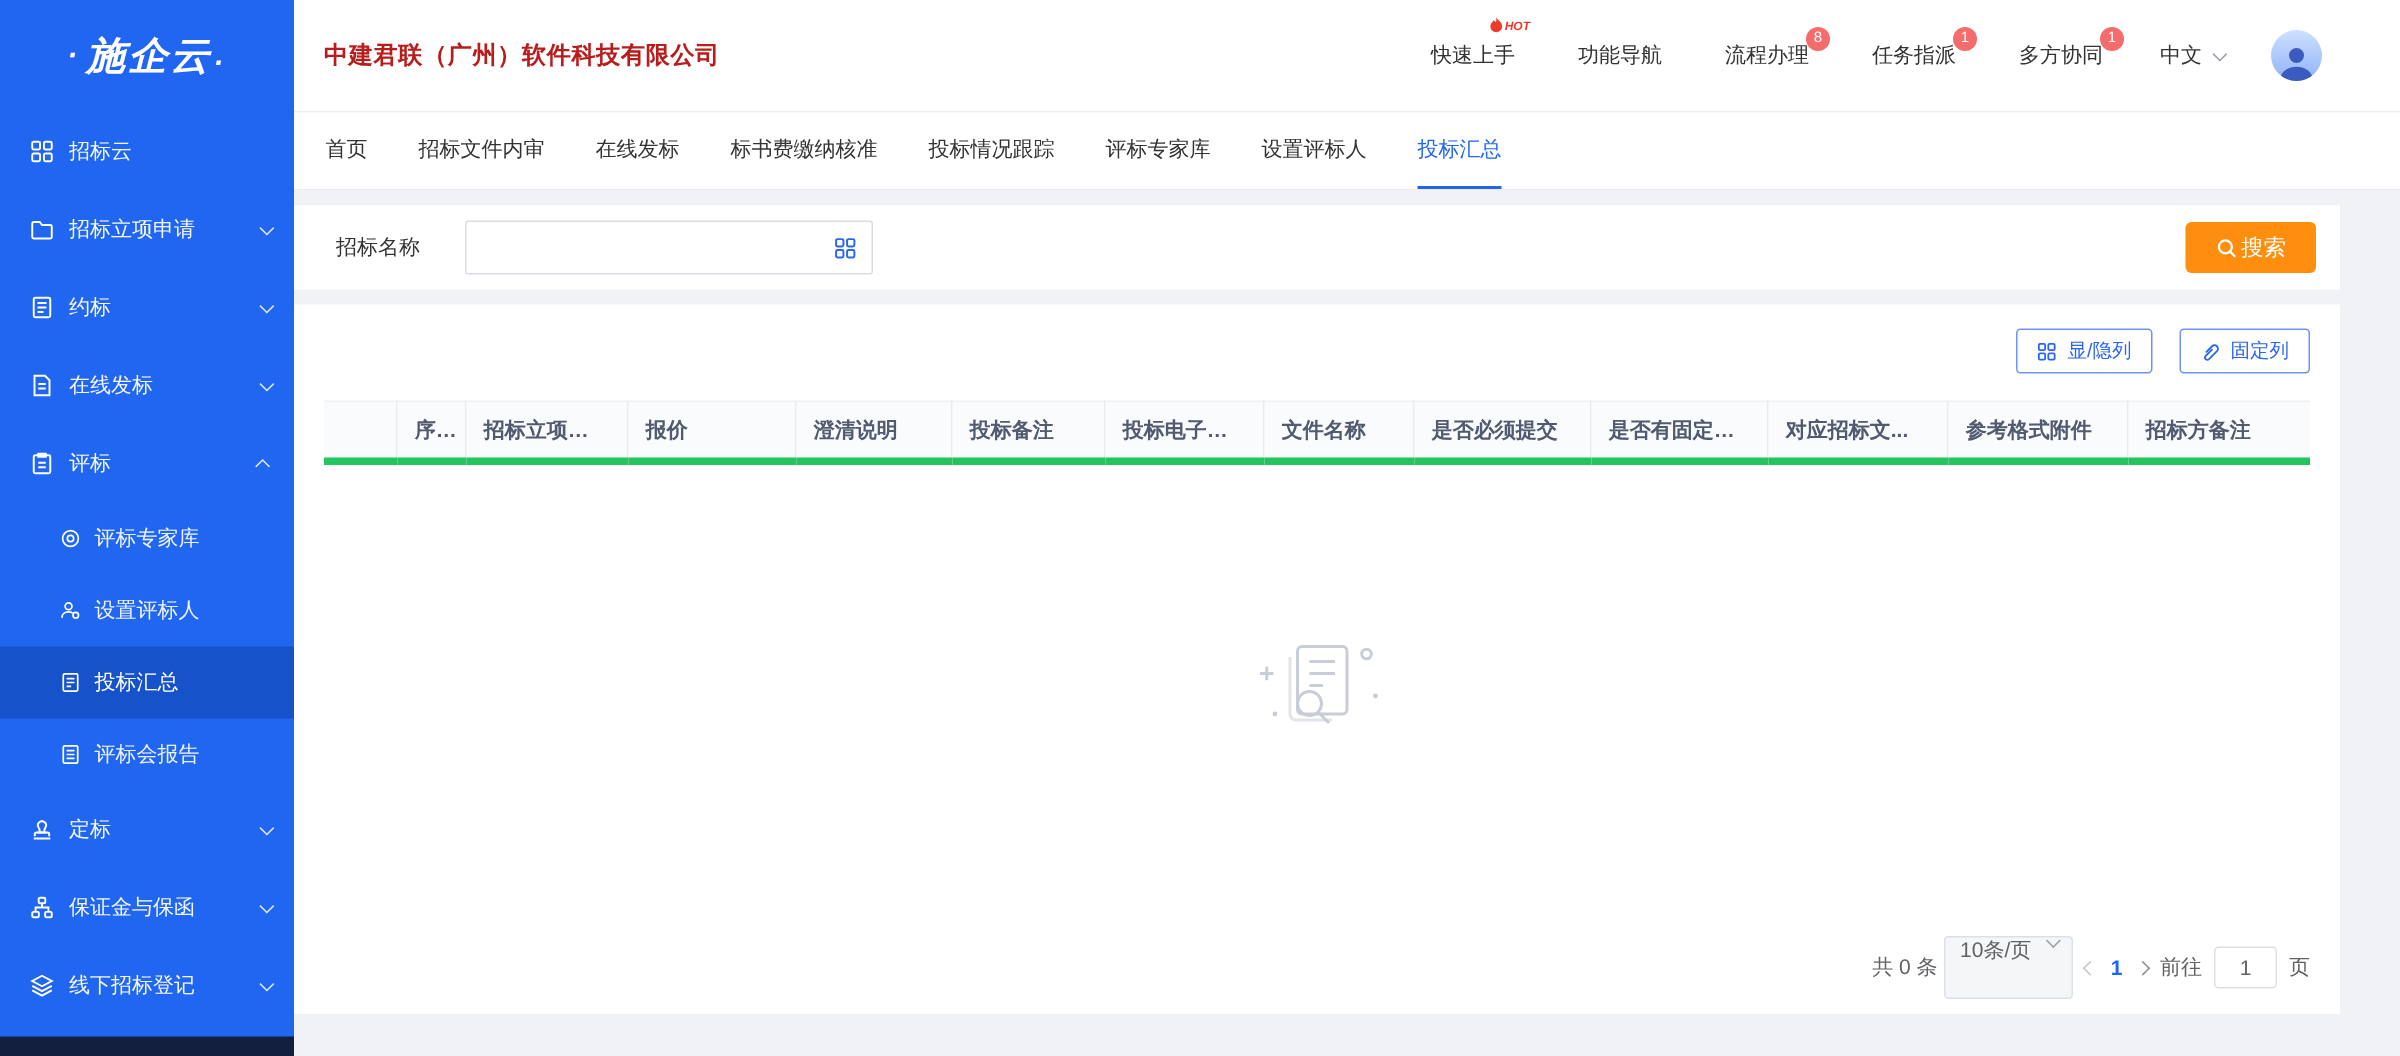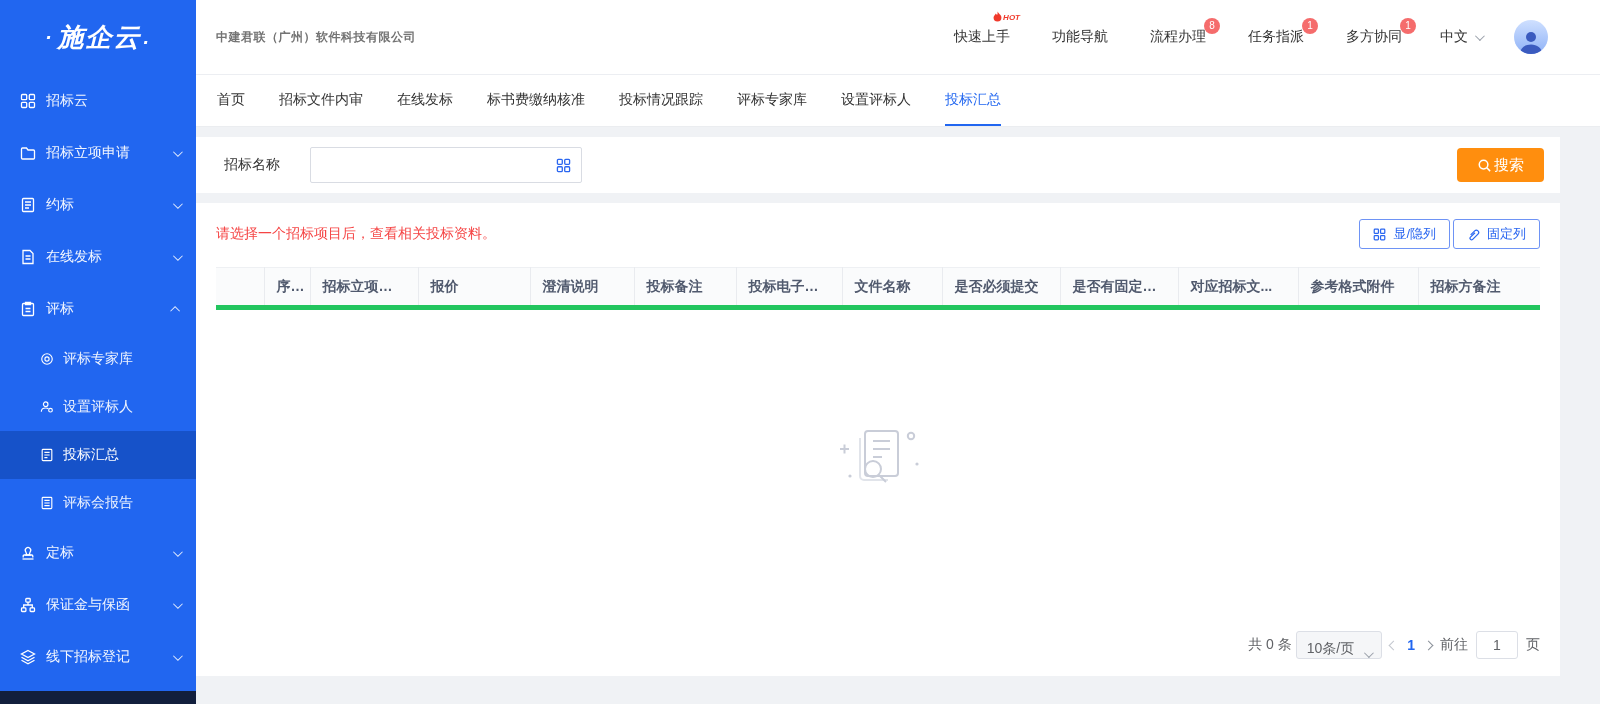--- a/index.html
+++ b/index.html
@@ -44,21 +44,21 @@
   }
   .mi-icon svg, .icon-svg { display:block; width:100%; height:100%; }
 
   
   .main { flex:1; display:flex; flex-direction:column; min-width:0; }
 
   .header {
     height:75px; flex:0 0 75px; background:#fff; display:flex; align-items:center;
     padding:0 52px 0 20px; border-bottom:1px solid #eceef2;
   }
-  .company { font-size:12px; font-weight:bold; color:#737373; letter-spacing:.5px; }
+  .company { font-size:16px; font-weight:bold; color:#b91c1c; letter-spacing:.5px; }
   .top-nav { margin-left:auto; display:flex; align-items:center; gap:42px; }
   .top-nav-item { position:relative; cursor:pointer; color:#333; white-space:nowrap; }
   .nav-badge {
     position:absolute; top:-10px; right:-14px; min-width:16px; height:16px;
     padding:0 4px; background:#f56c6c; color:#fff; font-size:10px; line-height:16px;
     border-radius:9px; text-align:center;
   }
   .hot-tag {
     position:absolute; top:-17px; right:-10px; display:flex; align-items:center;
     color:#f0392b; font-size:8px; font-weight:bold; font-style:italic;
@@ -106,21 +106,21 @@
     display:flex; align-items:center; gap:2px;
   }
   .search-btn svg { width:15px; height:15px; }
 
   .main-panel {
     background:#fff; flex:1; margin-bottom:28px; display:flex; flex-direction:column;
     padding:16px 20px 0 20px; min-height:0;
   }
   .panel-top { display:flex; align-items:center; }
   .notice { color:#f54545; font-size:14px; }
-  .col-btns { margin-left:auto; display:flex; gap:3px; }
+  .col-btns { margin-left:auto; display:flex; gap:18px; }
   .col-btn {
     height:30px; padding:0 13px; background:#fff; border:1px solid #6e93f5; border-radius:3px;
     color:#2a66f0; font-size:13px; font-family:inherit; cursor:pointer;
     display:flex; align-items:center; gap:7px;
   }
   .col-btn svg { width:13px; height:13px; }
 
   .grid-table { width:100%; border-collapse:collapse; table-layout:fixed; margin-top:18px; }
   .grid-table th {
     height:40px; background:#fafbfc; color:#515a6e; font-weight:bold; font-size:14px;
@@ -131,21 +131,21 @@
   .grid-table th:last-child { border-right:none; }
   .grid-table th.num { text-align:left; }
 
   .empty-area { flex:1; display:flex; align-items:center; justify-content:center; min-height:0; }
 
   .pagination {
     height:62px; flex:0 0 62px; display:flex; align-items:center; justify-content:flex-end;
     gap:4px; color:#606266; font-size:14px;
   }
   .page-size {
-    height:28px; display:flex; align-items:flex-end; gap:10px; padding:0 10px;
+    height:42px; display:flex; align-items:flex-start; gap:10px; padding:0 10px;
     border:1px solid #dcdfe6; border-radius:3px; background:#f5f6f8; cursor:pointer; color:#606266;
   }
   .pg-arrow { cursor:pointer; display:flex; padding:4px; }
   .pg-chev { width:7px; height:7px; border-right:1.6px solid currentColor; border-bottom:1.6px solid currentColor; }
   .pg-chev.left  { transform:rotate(135deg); }
   .pg-chev.right { transform:rotate(-45deg); }
   .pg-prev { color:#c3c7cf; }
   .pg-next { color:#8a9099; }
   .pg-current { color:#2166f0; font-weight:bold; cursor:pointer; padding:0 2px; }
   .goto-group { display:flex; align-items:center; gap:8px; }
@@ -386,21 +386,20 @@
           <svg viewBox="0 0 16 16" fill="none" stroke="#fff" stroke-width="1.6">
               <circle cx="7" cy="7" r="4.6"></circle>
               <path d="M10.5 10.5L14 14"></path>
             </svg>
           <span>搜索</span>
         </button>
       </div>
 
       <div class="main-panel">
         <div class="panel-top">
-          <span class="notice">请选择一个招标项目后，查看相关投标资料。</span>
           <div class="col-btns">
             <button class="col-btn">
               <svg viewBox="0 0 16 16" fill="none" stroke="#2a66f0" stroke-width="1.5">
                   <rect x="1.5" y="1.5" width="5.2" height="5.2" rx="1"></rect>
                   <rect x="9.3" y="1.5" width="5.2" height="5.2" rx="1"></rect>
                   <rect x="1.5" y="9.3" width="5.2" height="5.2" rx="1"></rect>
                   <rect x="9.3" y="9.3" width="5.2" height="5.2" rx="1"></rect>
                 </svg>
               <span>显/隐列</span>
             </button>

